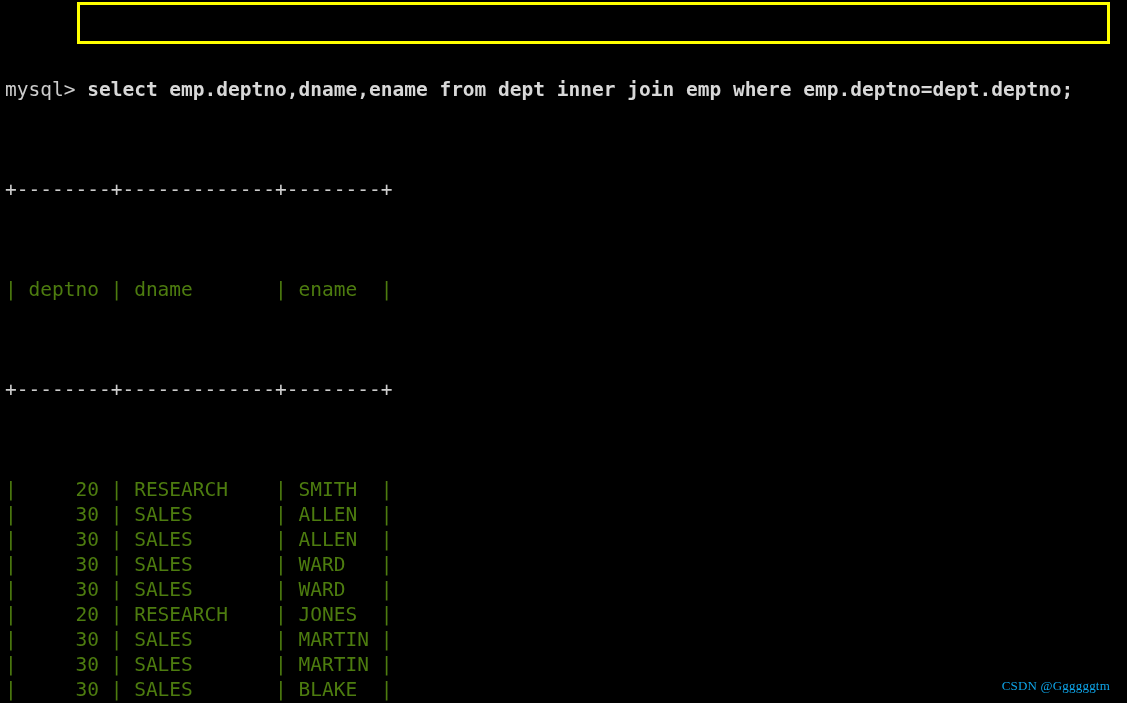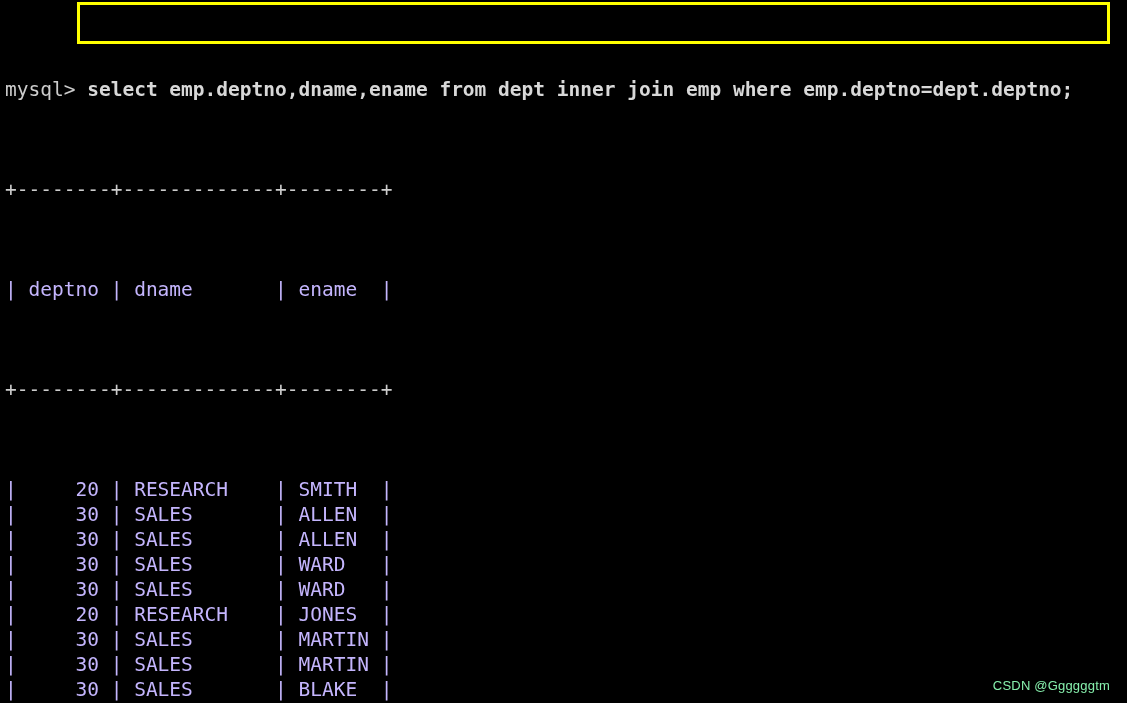--- a/index.html
+++ b/index.html
@@ -31,21 +31,21 @@
     left: 5px;
     top: 2px;
     white-space: pre;
   }
 
   .line {
     height: 25px;
     white-space: pre;
     font-size: 19.5px;
     line-height: 25px;
-    color: #c4b5fd;
+    color: #4d7c0f;
   }
 
   .prompt-line {
     white-space: pre;
     height: 25px;
     line-height: 25px;
   }
 
   .prompt {
     color: #cccccc;
@@ -70,24 +70,24 @@
     border: 3px solid #ffff00;
     box-sizing: border-box;
     background: transparent;
     pointer-events: none;
   }
 
   #watermark {
     position: absolute;
     right: 17px;
     bottom: 9px;
-    font-family: Liberation Sans, sans-serif;
+    font-family: Liberation Serif, serif;
     font-size: 13px;
     line-height: 16px;
-    color: #86efac;
+    color: #0ea5e9;
     letter-spacing: 0.2px;
     white-space: pre;
   }
 </style>
 </head>
 <body>
 
 <div id="terminal">
 
   <div class="term-body">

